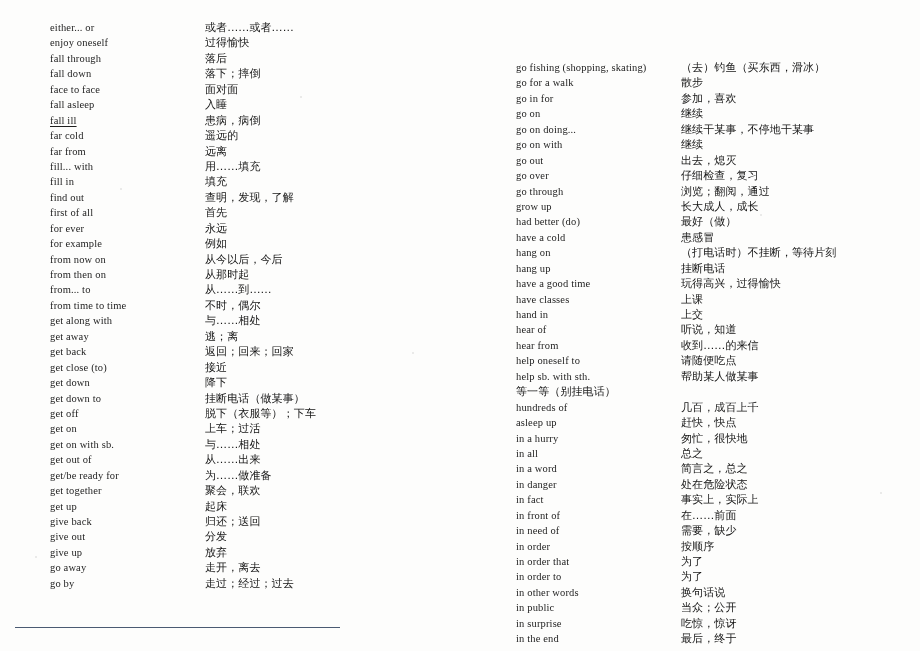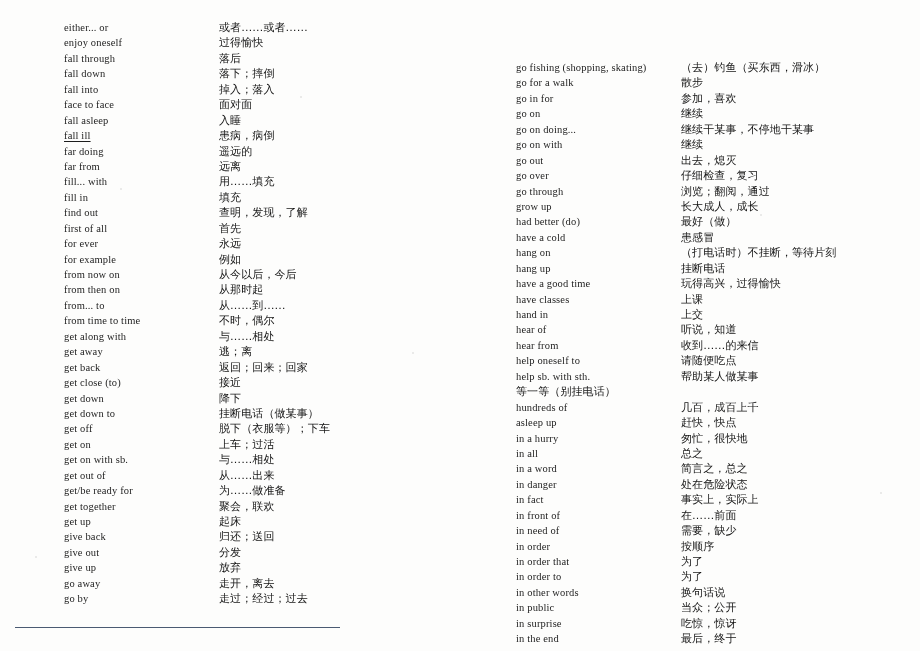--- a/index.html
+++ b/index.html
@@ -28,21 +28,21 @@
   .columns {
     position: absolute;
     inset: 0;
     z-index: 2;
   }
 
   .column {
     position: absolute;
     top: 20px;
   }
-  .column-left  { left: 64px;  width: 400px; }
+  .column-left  { left: 50px;  width: 400px; }
   .column-right { left: 516px; width: 410px; margin-top: 40px; }
 
   .entry {
     display: flex;
     align-items: baseline;
     height: 15.45px;
     line-height: 15.45px;
     white-space: nowrap;
   }
 
@@ -114,37 +114,33 @@
       </div>
       <div class="entry">
         <span class="term">fall through</span>
         <span class="gloss">落后</span>
       </div>
       <div class="entry">
         <span class="term">fall down</span>
         <span class="gloss">落下；摔倒</span>
       </div>
       <div class="entry">
-        <span class="term">fall into</span>
-        <span class="gloss">掉入；落入</span>
-      </div>
-      <div class="entry">
         <span class="term">face to face</span>
         <span class="gloss">面对面</span>
       </div>
       <div class="entry">
         <span class="term">fall asleep</span>
         <span class="gloss">入睡</span>
       </div>
       <div class="entry is-underlined">
         <span class="term">fall ill</span>
         <span class="gloss">患病，病倒</span>
       </div>
       <div class="entry">
-        <span class="term">far doing</span>
+        <span class="term">far cold</span>
         <span class="gloss">遥远的</span>
       </div>
       <div class="entry">
         <span class="term">far from</span>
         <span class="gloss">远离</span>
       </div>
       <div class="entry">
         <span class="term">fill... with</span>
         <span class="gloss">用……填充</span>
       </div>

